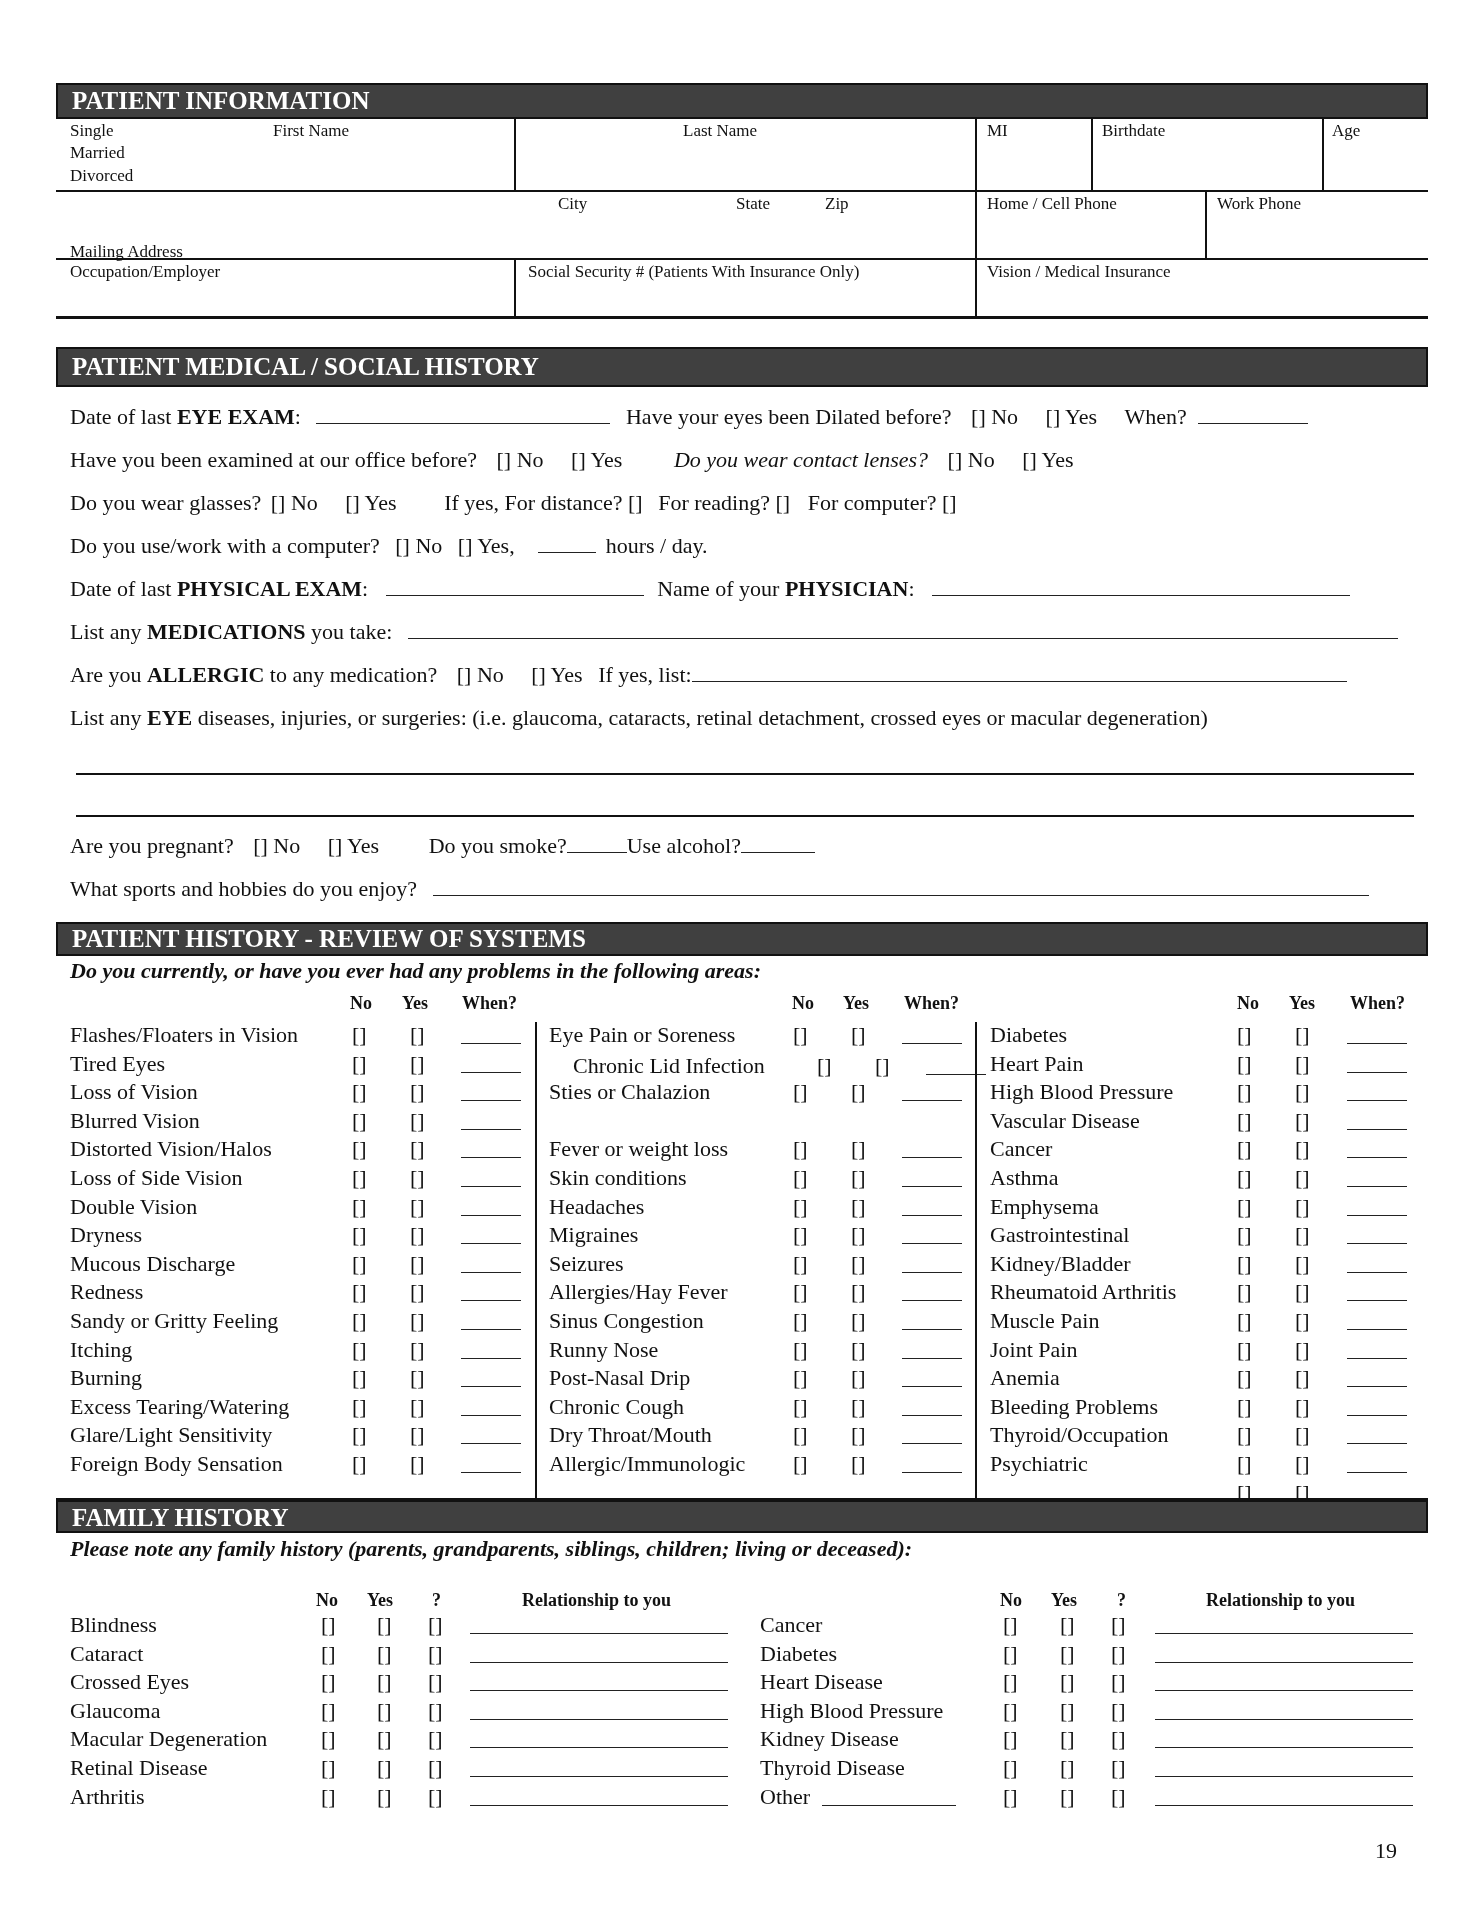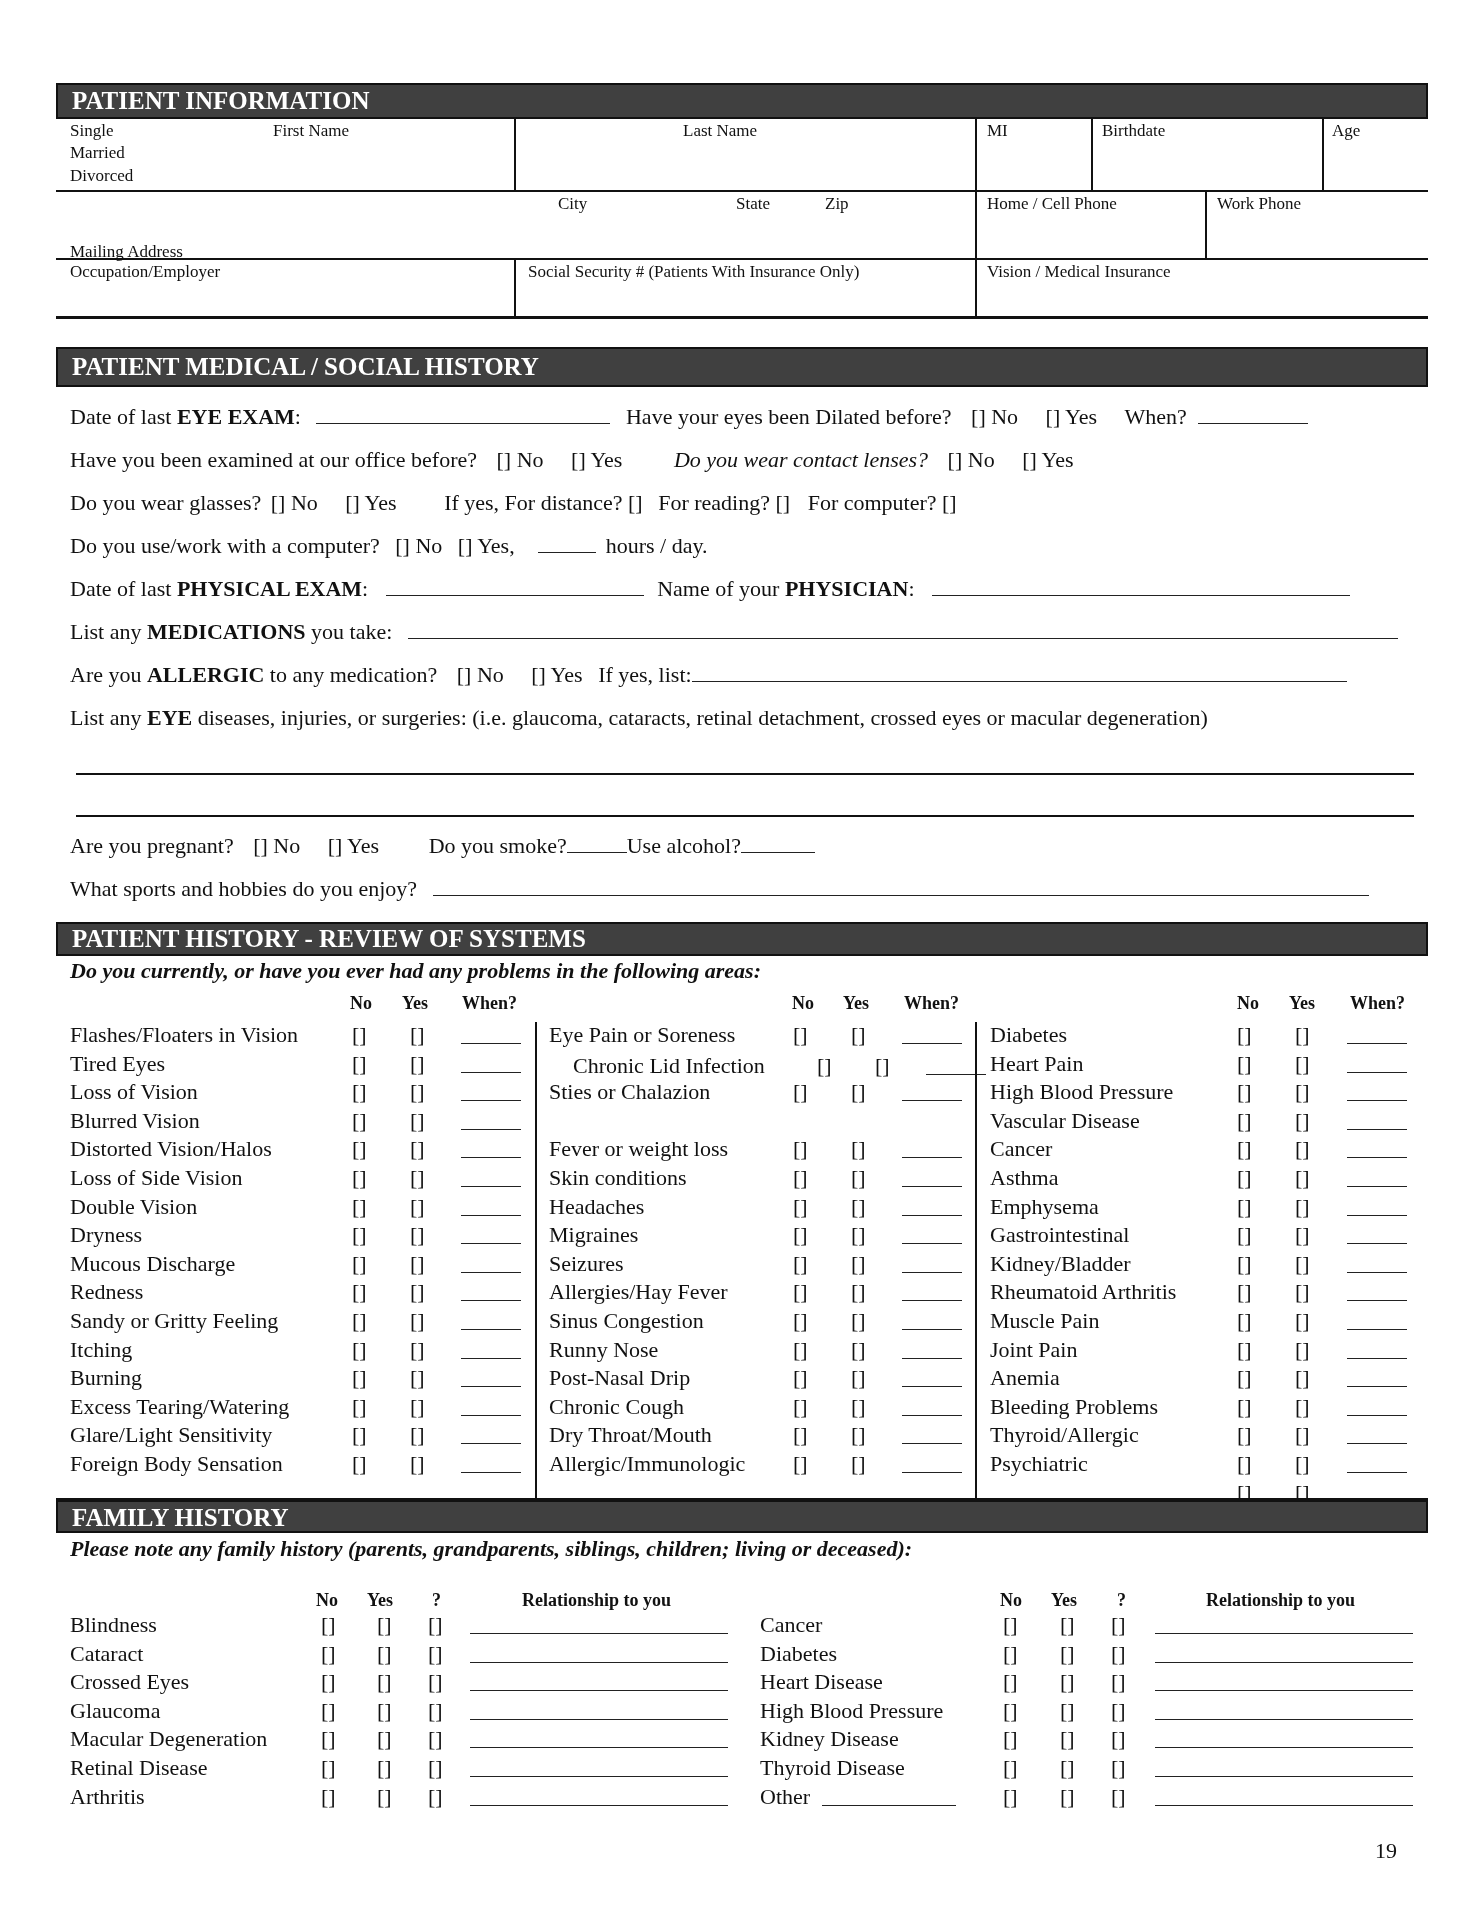--- a/index.html
+++ b/index.html
@@ -408,21 +408,21 @@
       <span class="cb" style="left: 305px;">[]</span>
       <span class="wb" style="left: 357px; width: 60px;"></span>
     </div>
     <div class="ros-row" style="left: 990px; top: 1393.8px; width: 419px;">
       <span class="nm">Bleeding Problems</span>
       <span class="cb" style="left: 247px;">[]</span>
       <span class="cb" style="left: 305px;">[]</span>
       <span class="wb" style="left: 357px; width: 60px;"></span>
     </div>
     <div class="ros-row" style="left: 990px; top: 1422.4px; width: 419px;">
-      <span class="nm">Thyroid/Allergic</span>
+      <span class="nm">Thyroid/Occupation</span>
       <span class="cb" style="left: 247px;">[]</span>
       <span class="cb" style="left: 305px;">[]</span>
       <span class="wb" style="left: 357px; width: 60px;"></span>
     </div>
     <div class="ros-row" style="left: 990px; top: 1451px; width: 419px;">
       <span class="nm">Psychiatric</span>
       <span class="cb" style="left: 247px;">[]</span>
       <span class="cb" style="left: 305px;">[]</span>
       <span class="wb" style="left: 357px; width: 60px;"></span>
     </div>

